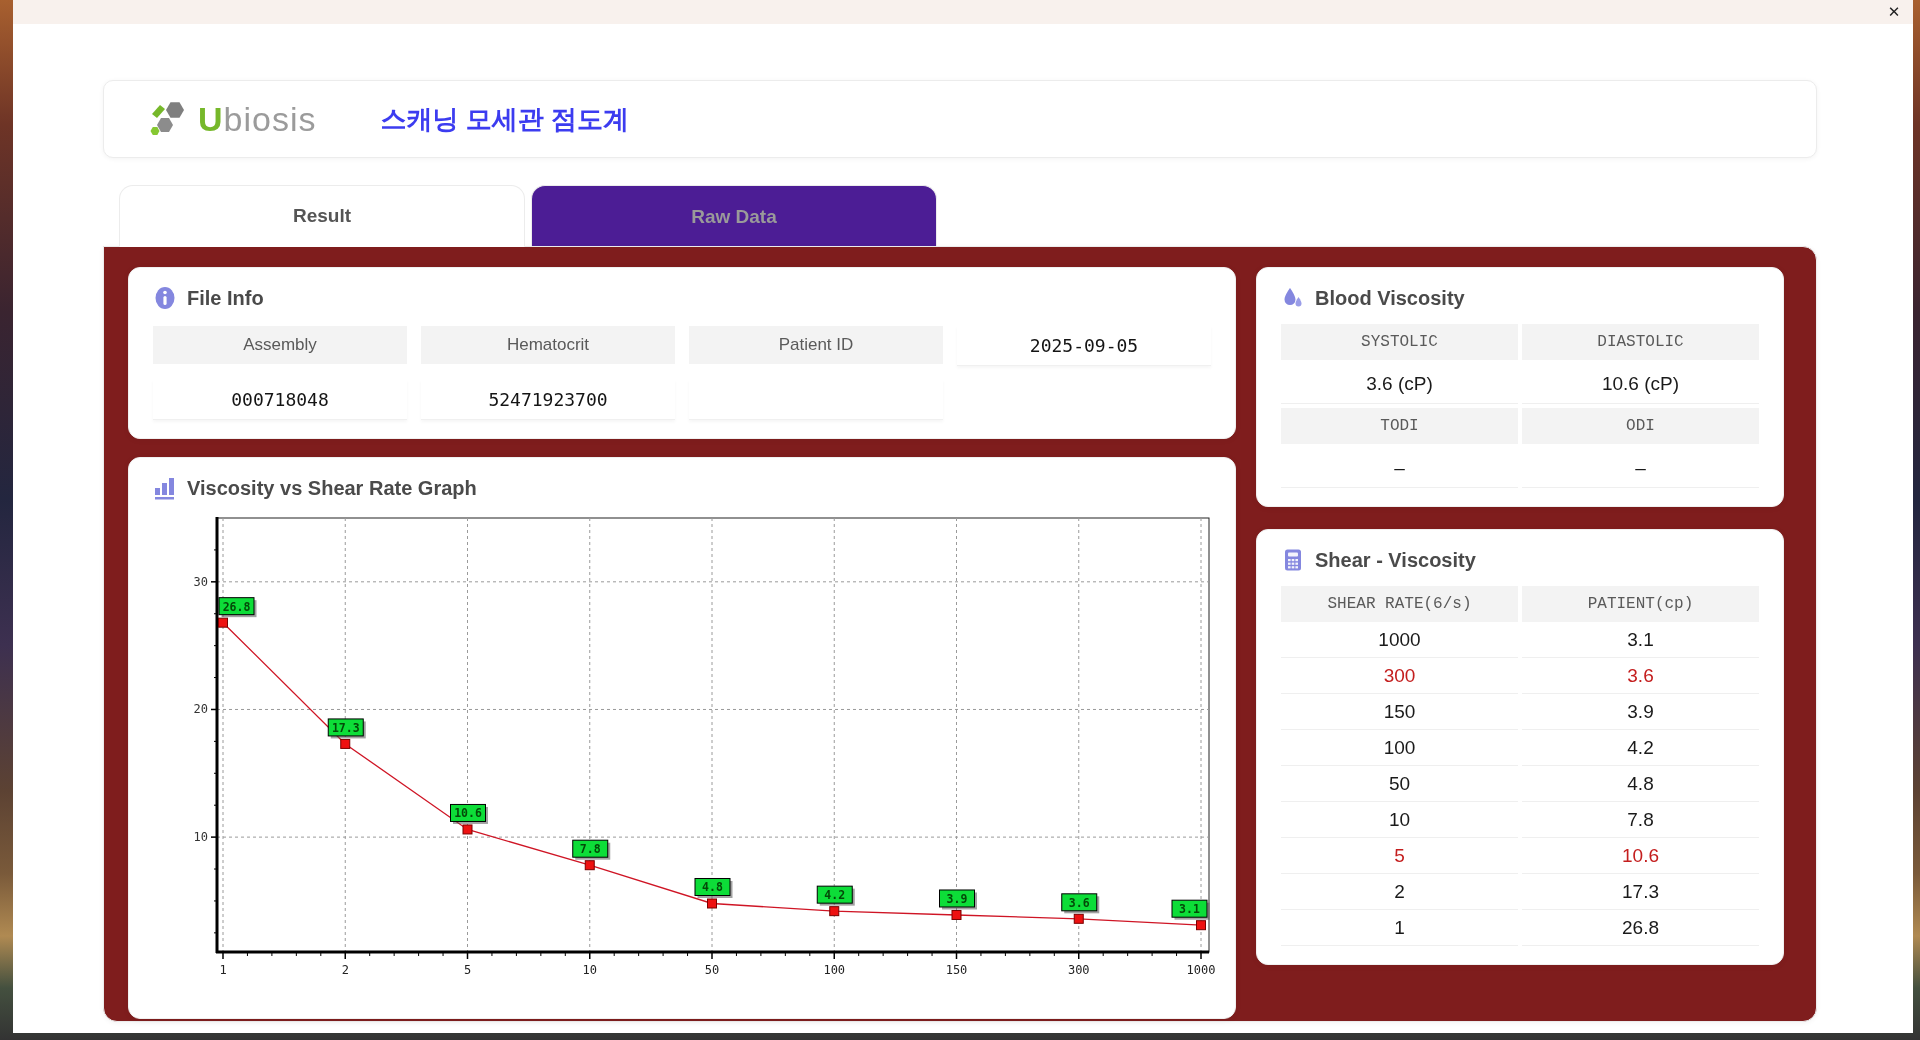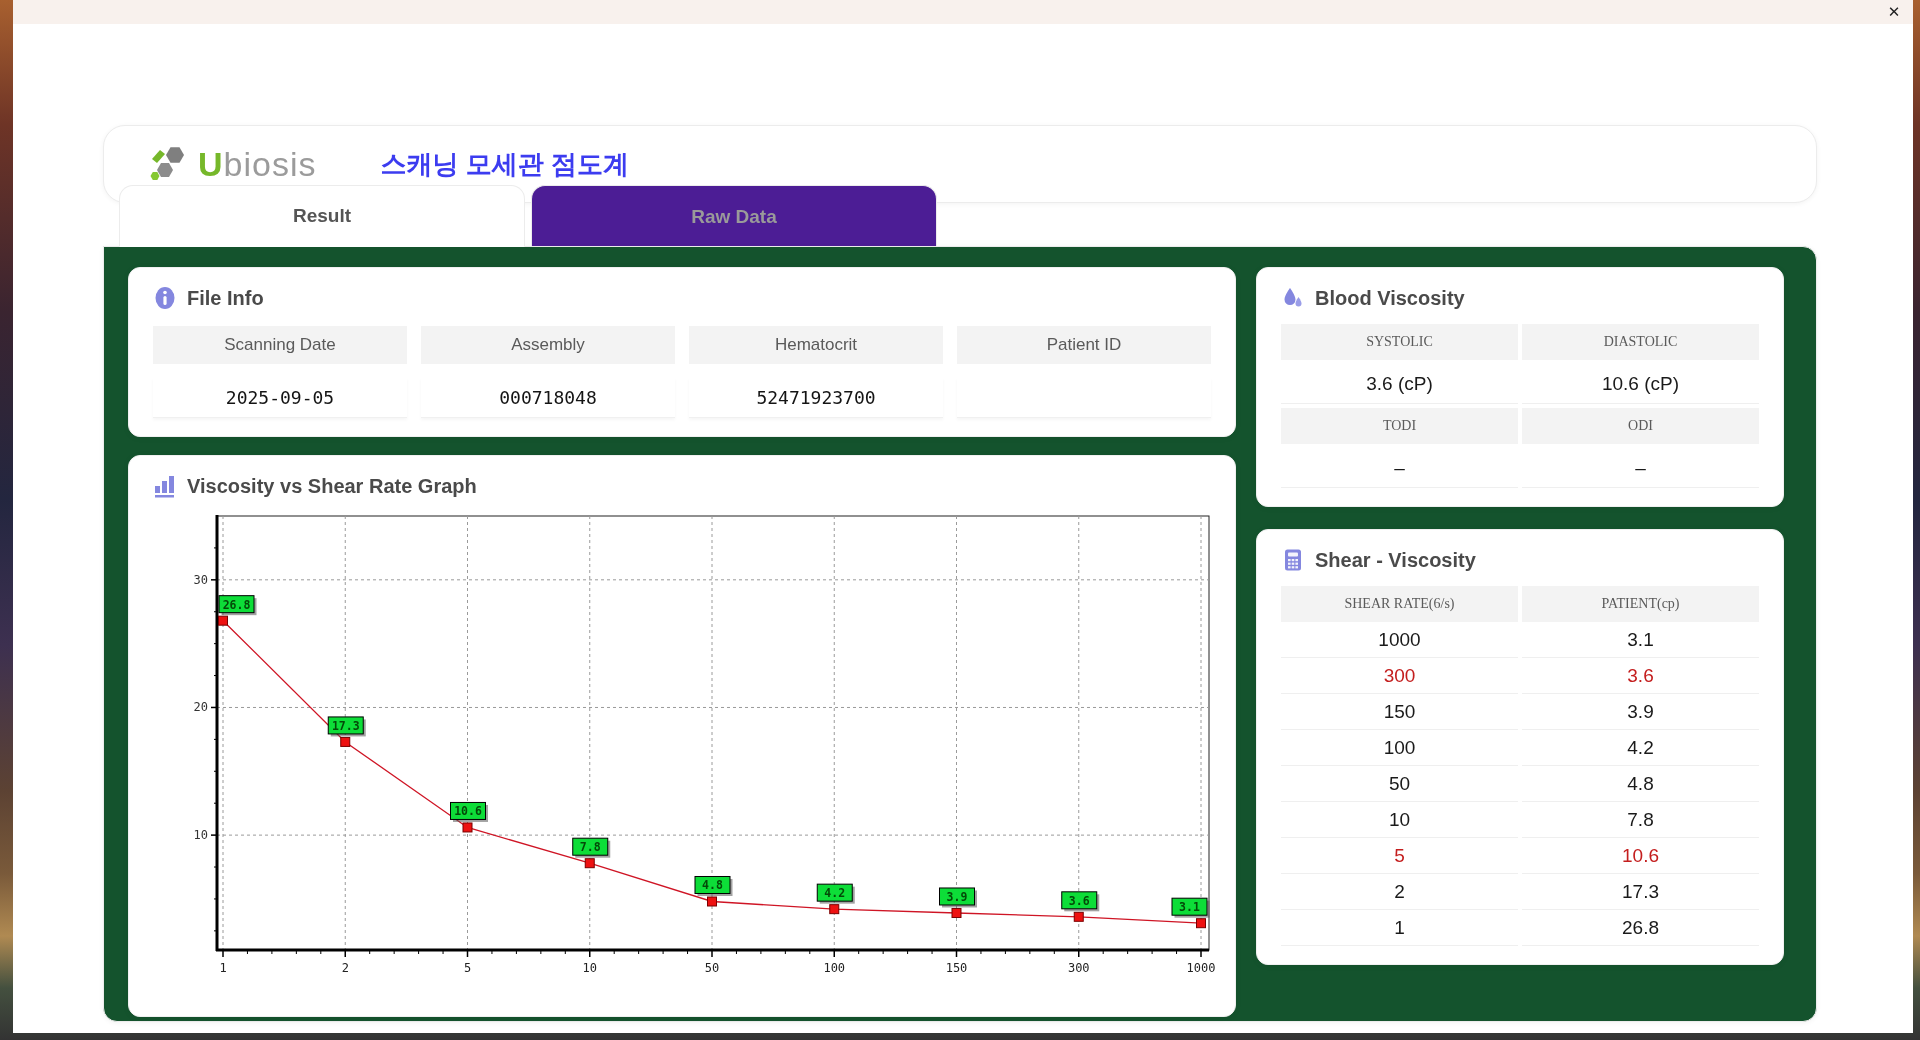--- a/index.html
+++ b/index.html
@@ -6,40 +6,40 @@
   html,body { width:1920px; height:1040px; overflow:hidden;
     font-family:"Liberation Sans", sans-serif;
     background:linear-gradient(180deg,#a8602f 0%,#6e3426 12%,#3a2430 30%,#23263f 48%,#3d3050 62%,#5c4233 76%,#7a5a3a 84%,#b08a52 90%,#44503f 95%,#333 100%);
   }
   .titlebar { position:absolute; left:13px; right:7px; top:0; height:24px;
     background:#f8f1ed; display:flex; align-items:center; justify-content:flex-end; }
   .close-x { width:22px; height:22px; margin-right:8px; display:flex; align-items:center;
     justify-content:center; color:#222; font-size:15px; cursor:pointer; }
   .window { position:absolute; left:13px; top:24px; right:7px; bottom:7px; background:#fff; }
 
-  .card { background:#fff; border:1px solid #ececec; border-radius:22px;
-    box-shadow:0 1px 5px rgba(0,0,0,0.05);margin-top:45px; }
+  .card { background:#fff; border:1px solid #ececec; border-radius:10px;
+    box-shadow:0 1px 5px rgba(0,0,0,0.05); }
 
   .header-card { position:absolute; left:90px; top:56px; width:1714px; height:78px;
     display:flex; align-items:center; padding-left:46px; }
   .logo-wrap { display:flex; align-items:center; gap:8px; }
   .logo-text { font-size:34px; letter-spacing:1px; font-weight:500; }
   .logo-u { color:#76b82a; font-weight:600; }
   .logo-rest { color:#9b9b9b; }
   .app-title { margin-left:64px; font-size:26px; font-weight:bold; color:#3c3cf0; }
 
   .tabs { position:absolute; left:90px; top:161px; height:62px; display:flex;padding-left:16px; }
   .tab { width:406px; height:62px; display:flex; align-items:center; justify-content:center;
     font-size:19px; font-weight:bold; border:1px solid #ececec; border-bottom:none;
     border-radius:14px 14px 0 0; cursor:pointer; }
   .tab.active { background:#fff; color:#555; border-bottom:1px solid #fff; position:relative; z-index:3; }
   .tab.inactive { background:#4c1d95; color:#9a9a9a; margin-left:6px; }
 
   .panel { position:absolute; left:90px; top:222px; width:1714px; height:776px;
-    background:#14532d; border:1px solid #ececec; border-radius:0 14px 14px 14px;
+    background:#7f1d1d; border:1px solid #ececec; border-radius:0 14px 14px 14px;
     box-shadow:0 1px 5px rgba(0,0,0,0.05); padding:20px 24px; display:flex; gap:20px; z-index:2; }
   .col-left { width:1108px; }
   .col-right { width:528px; }
 
   .inner-card { border:1px solid #f0f0f0; border-radius:12px;
     box-shadow:0 1px 6px rgba(0,0,0,0.06); padding:18px 24px; background:#fff; }
   .sec-title-row { display:flex; align-items:center; gap:10px; }
   .sec-title { font-size:20px; font-weight:bold; color:#4a4a4a; }
   .sec-icon { width:24px; height:24px; flex:0 0 auto; }
 
@@ -55,21 +55,21 @@
 
   .bv-grid { display:grid; grid-template-columns:1fr 1fr; gap:4px; margin-top:14px; }
   .sv-card { margin-top:22px; }
   .sv-table { margin-top:14px; }
   .sv-hrow { display:grid; grid-template-columns:1fr 1fr; gap:4px; }
   .sv-row { display:grid; grid-template-columns:1fr 1fr; gap:4px; }
   .sv-cell { height:36px; display:flex; align-items:center; justify-content:center;
     font-size:19px; color:#1a1a1a; font-family:Liberation Sans, sans-serif;
     border-bottom:1px solid #efefef; }
   .sv-th { background:#f3f3f3; height:36px; display:flex; align-items:center; justify-content:center;
-    font-size:14px; color:#5a5a5a; font-family:Liberation Serif, serif; }
+    font-size:16px; color:#5a5a5a; font-family:Liberation Mono, monospace; }
   .red-text { color:#c41e1e !important; }
   .dash-val { font-family:"Liberation Sans", sans-serif; }
 </style>
 </head>
 <body>
 
 <div class="titlebar">
   <div class="close-x">✕</div>
 </div>
 
@@ -100,21 +100,20 @@
       <div class="inner-card">
         <div class="sec-title-row">
           <svg class="sec-icon" viewBox="0 0 24 24">
             <ellipse cx="12" cy="12" rx="9.5" ry="11" fill="#8487df"></ellipse>
             <circle cx="12" cy="6.5" r="1.8" fill="#fff"></circle>
             <rect x="10.4" y="10" width="3.2" height="9" rx="1.6" fill="#fff"></rect>
           </svg>
           <div class="sec-title">File Info</div>
         </div>
         <div class="fi-grid">
-          <div class="th-cell">Scanning Date</div>
           <div class="th-cell">Assembly</div>
           <div class="th-cell">Hematocrit</div>
           <div class="th-cell">Patient ID</div>
           <div class="val-cell">2025-09-05</div>
           <div class="val-cell">000718048</div>
           <div class="val-cell">52471923700</div>
           <div class="val-cell"></div>
         </div>
       </div>
 

